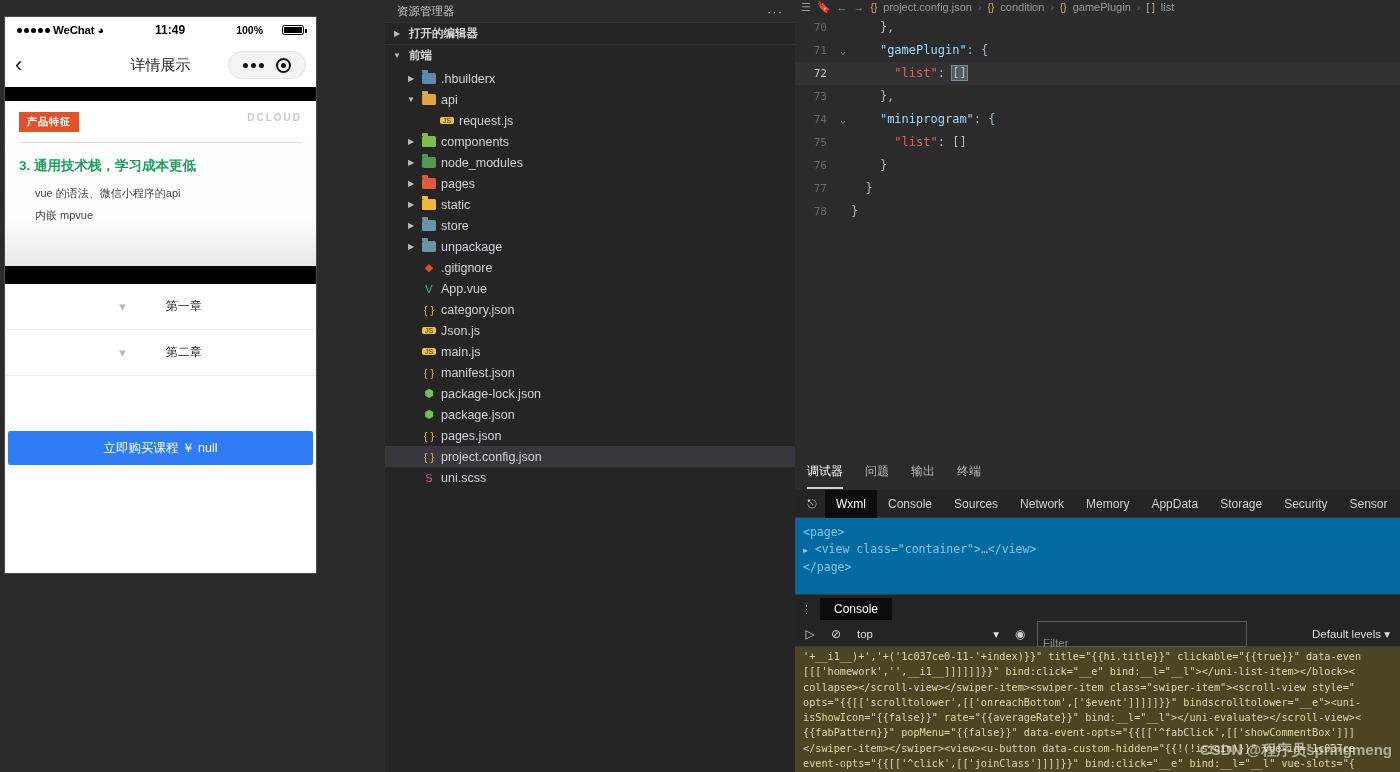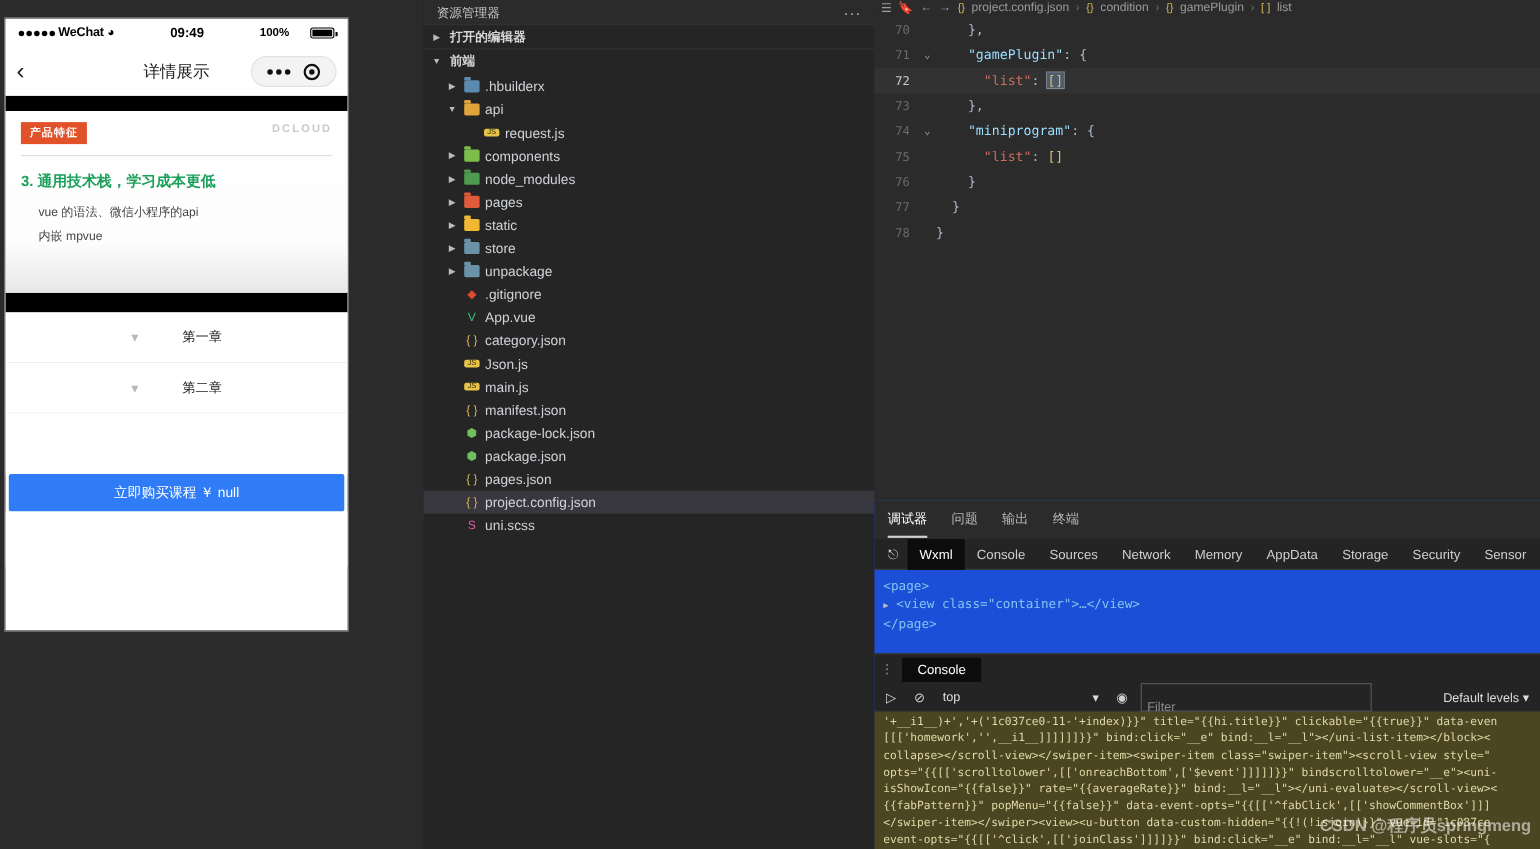--- a/index.html
+++ b/index.html
@@ -193,21 +193,21 @@
   .fold { width: 16px; color: #9a9a9a; font-size: 10px; flex: 0 0 auto; text-align: center; }
   .ctext { white-space: pre; color: #a9b7c6; }
   .k-key { color: #9cdcfe; }
   .k-str { color: #cd6b5f; }
   .k-y { color: #d7ba7d; }
   .k-sel { background: #515c6a; outline: 1px solid #7a8a99; }
 
   
   .devtools {
     position: absolute; left: 795px; top: 455px; width: 605px; height: 317px;
-    background: #1d4ed8;
+    background: #0369a1;
   }
   .dt-tabs {
     height: 35px; display: flex; align-items: center; gap: 22px; padding: 0 12px;
     font-size: 12px; color: #b9b9b9; background: #2b2b2b;
   }
   .dt-tab { position: relative; padding-bottom: 3px; }
   .dt-tab.active { color: #ffffff; }
   .dt-tab.active::after {
     content: ""; position: absolute; left: 0; right: 0; bottom: -6px;
     height: 2px; background: #d0d0d0;
@@ -274,21 +274,21 @@
           <span class="dots">
               <i></i>
               <i></i>
               <i></i>
               <i></i>
               <i></i>
             </span>
           <span class="sb-carrier">WeChat</span>
           <span class="wifi-ico">◕</span>
         </div>
-        <div class="sb-center">09:49</div>
+        <div class="sb-center">11:49</div>
         <div class="sb-right">
           <span>100%</span>
           <span class="battery">
               <i></i>
             </span>
         </div>
       </div>
 
       <div class="navbar">
         <div class="nav-back">‹</div>

